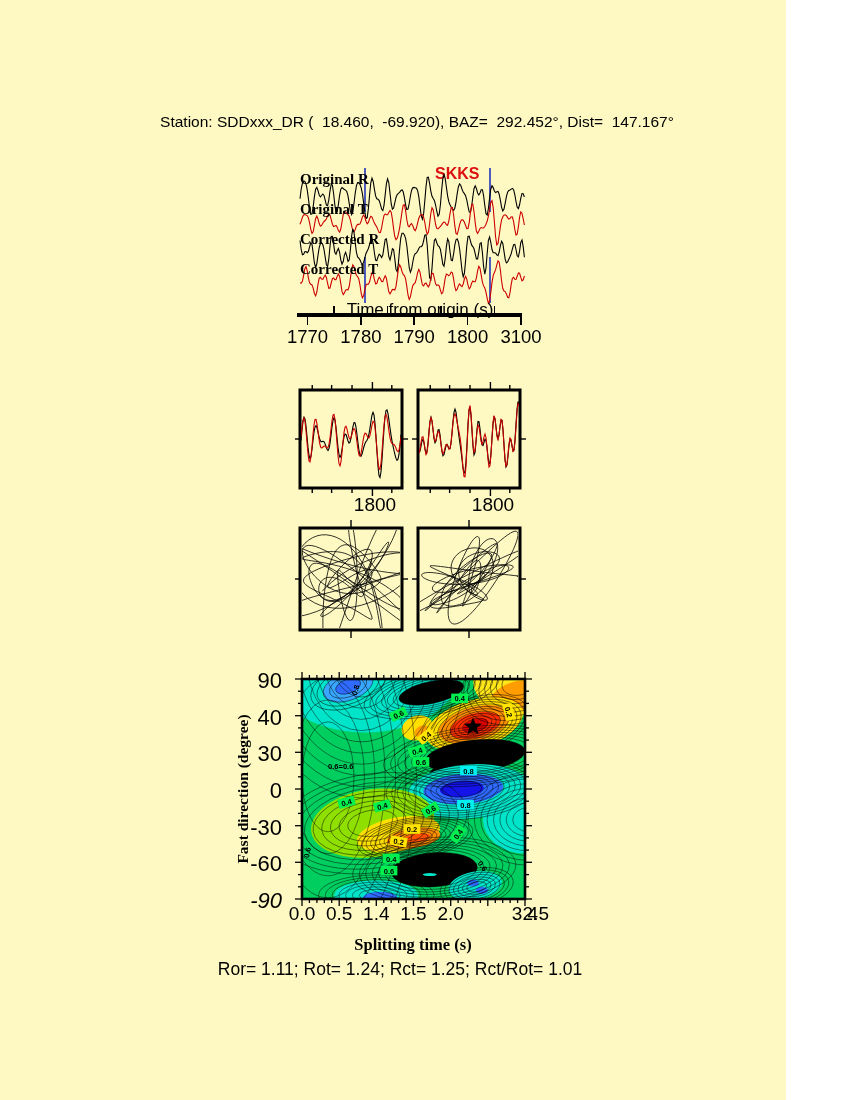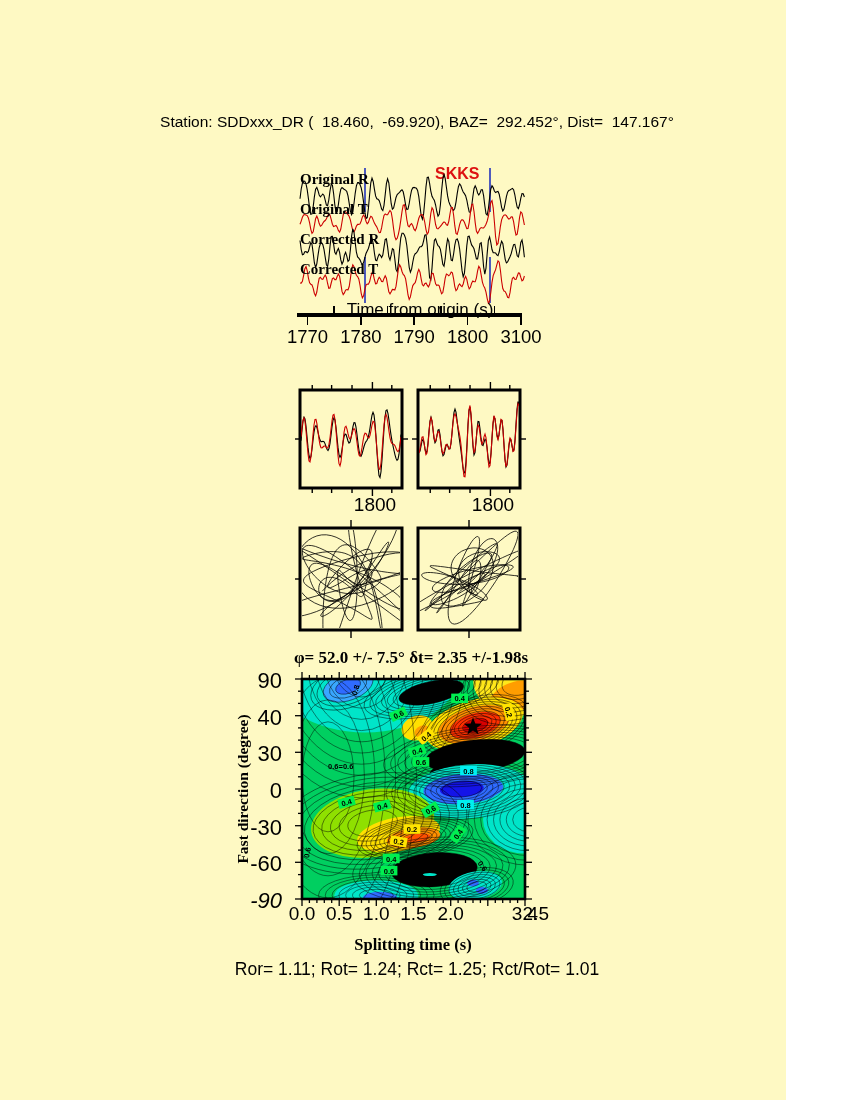--- a/index.html
+++ b/index.html
@@ -116,21 +116,20 @@
       <rect x="123" y="12" width="102" height="102" fill="none" stroke="#000" stroke-width="3"></rect>
       <line x1="174" y1="4" x2="174" y2="12" stroke="#000" stroke-width="1.4"></line>
       <line x1="174" y1="114" x2="174" y2="122" stroke="#000" stroke-width="1.4"></line>
       <line x1="117" y1="63" x2="123" y2="63" stroke="#000" stroke-width="1.4"></line>
       <line x1="225" y1="63" x2="231" y2="63" stroke="#000" stroke-width="1.4"></line>
       <g clip-path="url(#c2)">
         <path d="M163.0,73.8L156.0,77.9L149.2,81.9L142.4,85.6L136.0,89.1L129.9,92.2L124.3,95.0L119.2,97.3L114.8,99.2L111.1,100.7L108.1,101.6L106.0,102.0L104.8,102.0L104.4,101.4L105.0,100.4L106.4,98.9L108.7,96.9L111.8,94.5L115.8,91.8L120.4,88.7L125.8,85.3L131.7,81.7L138.1,77.9L144.9,73.9L152.1,69.9L159.4,65.9L166.8,61.9L174.2,58.0L181.5,54.2L188.6,50.7L195.4,47.3L201.7,44.3L207.6,41.6L212.9,39.2L217.6,37.2L221.6,35.6L224.8,34.4L227.4,33.6L229.1,33.2L230.1,33.3L230.3,33.8L229.8,34.7L228.6,35.9L226.7,37.5L224.3,39.4L221.2,41.5L217.8,43.9L213.9,46.5L209.7,49.3L205.3,52.1L200.7,55.0L196.1,57.9L191.6,60.7L187.1,63.5L182.9,66.1L178.9,68.6L175.2,70.8L171.9,72.8L169.1,74.4L166.7,75.8L164.9,76.9L163.5,77.6L162.7,77.9L162.4,77.9L162.6,77.6L163.3,76.9L164.4,75.8L165.9,74.5L167.8,72.8L170.0,70.9L172.5,68.8L175.1,66.4L177.8,64.0L180.5,61.4L183.2,58.7L185.9,56.0L188.3,53.3L190.5,50.7L192.5,48.3L194.1,45.9L195.4,43.8L196.2,41.9L196.7,40.3L196.7,39.0L196.2,38.0L195.3,37.3L194.0,37.0L192.2,37.1L190.1,37.5L187.6,38.3L184.9,39.5L181.9,41.0L178.7,42.9L175.3,45.0L171.9,47.4L168.5,50.1L165.1,52.9L161.8,56.0L158.8,59.1L155.9,62.3L153.4,65.5L151.2,68.7L149.3,71.8L147.9,74.8L147.0,77.7L146.5,80.3L146.4,82.7L146.8,84.8L147.7,86.6L149.1,88.0L150.8,89.1L153.0,89.8L155.5,90.1L158.2,90.0L161.3,89.4L164.5,88.5L167.9,87.3L171.4,85.6L174.8,83.6L178.2,81.3L181.5,78.8L184.7,76.0L187.6,72.9L190.2,69.8L192.6,66.5L194.5,63.1L196.1,59.7L197.3,56.4L198.0,53.1L198.3,49.9L198.1,46.9L197.6,44.1L196.6,41.5L195.2,39.2L193.4,37.1L191.4,35.4L189.1,34.0L186.5,33.0L183.8,32.3L180.9,31.9L178.0,31.9L175.0,32.3L172.1,33.0L169.4,34.0L166.7,35.2L164.3,36.8L162.1,38.6L160.3,40.6L158.7,42.8L157.5,45.1L156.7,47.5L156.2,50.0L156.1,52.6L156.4,55.1L157.1,57.7L158.1,60.1L159.5,62.6L161.1,64.9L163.1,67.1L165.2,69.2L167.4,71.1L169.8,72.9L172.3,74.5L174.7,76.0L177.1,77.3L179.4,78.5L181.5,79.5L183.5,80.4L185.1,81.2L186.5,81.9L187.5,82.5L188.2,83.1L188.5,83.5L188.4,84.0L187.9,84.4L187.0,84.9L185.7,85.3L184.1,85.8L182.0,86.3L179.6,86.8L177.0,87.3L174.0,87.9L170.9,88.5L167.6,89.1L164.2,89.7L160.7,90.2L157.3,90.8L153.9,91.3L150.7,91.7L147.6,92.0L144.8,92.2L142.3,92.3L140.0,92.1L138.2,91.8L136.7,91.3L135.7,90.6L135.1,89.6L135.0,88.4L135.4,86.9L136.2,85.1L137.5,83.1L139.2,80.8L141.3,78.3L143.8,75.6L146.7,72.6L149.8,69.5L153.2,66.2L156.9,62.8L160.7,59.3L164.5,55.8L168.5,52.3L172.4,48.9L176.3,45.6L180.0,42.4L183.6,39.4L186.9,36.7L190.0,34.2L192.8,32.1L195.3,30.4L197.4,29.1L199.1,28.2L200.5,27.7L201.4,27.7L201.9,28.2L202.1,29.2L201.8,30.6L201.2,32.4L200.3,34.7L199.0,37.3L197.5,40.3L195.7,43.7L193.7,47.2L191.6,51.0L189.3,54.9L187.0,58.9L184.6,62.9L182.3,66.9L180.0,70.7L177.9,74.4L175.8,77.8L174.0,80.9L172.3,83.6L170.9,85.9L169.7,87.7L168.7,89.1L168.1,89.9L167.7,90.2L167.5,89.9L167.6,89.1L168.0,87.7L168.6,85.7L169.4,83.3L170.4,80.4L171.5,77.1L172.8,73.4L174.1,69.4L175.5,65.1L176.9,60.7L178.2,56.1L179.6,51.6L180.8,47.0L181.9,42.7L182.8,38.5L183.6,34.6L184.1,31.1L184.4,27.9L184.5,25.3L184.4,23.2L184.0,21.7L183.3,20.8L182.4,20.5L181.3,20.9L179.9,21.9L178.4,23.5L176.6,25.8L174.8,28.7L172.8,32.1L170.7,36.1L168.6,40.4L166.4,45.2L164.3,50.3L162.3,55.6L160.4,61.0L158.6,66.5L157.1,72.0L155.7,77.4L154.6,82.5L153.8,87.4L153.3,91.9L153.1,96.0L153.3,99.6L153.8,102.6L154.7,104.9L155.9,106.7L157.6,107.7L159.5,108.1L161.8,107.7L164.5,106.6L167.4,104.9L170.6,102.4L174.0,99.4L177.5,95.8L181.3,91.6L185.1,87.0L189.0,82.0L192.9,76.7L196.7,71.2L200.5,65.5L204.1,59.8L207.5,54.1L210.7,48.5L213.6,43.1L216.2,38.1L218.4,33.4L220.2,29.1L221.6,25.3L222.5,22.0L223.0,19.4L223.0,17.4L222.4,16.0L221.4,15.3L219.9,15.2L218.0,15.8L215.6,17.0L212.7,18.9L209.4,21.3L205.8,24.2L201.8,27.6L197.6,31.4L193.1,35.6L188.4,40.0L183.5,44.7L178.6,49.5L173.7,54.3L168.7,59.1L163.9,63.8L159.2,68.4L154.7,72.7L150.5,76.8L146.5,80.5L142.9,83.9L139.7,86.8L136.9,89.3L134.6,91.4L132.7,92.9L131.3,94.0L130.4,94.6L130.1,94.7L130.2,94.3L130.8,93.6L131.9,92.4L133.5,90.9L135.5,89.1L137.8,87.0L140.6,84.8L143.6,82.3L146.9,79.8L150.4,77.2L154.1,74.6L157.8,72.1L161.6,69.7L165.3,67.4L169.0,65.3L172.5,63.4L175.9,61.7L178.9,60.3L181.7,59.2L184.2,58.3L186.2,57.8L187.9,57.5L189.1,57.6L189.9,57.9L190.2,58.4L190.1,59.2L189.4,60.1L188.4,61.3L186.9,62.5L185.0,63.9L182.7,65.4L180.1,66.8L177.2,68.3L174.0,69.7L170.7,71.1L167.2,72.3L163.7,73.4L160.2,74.4L156.7,75.2L153.4,75.8L150.2,76.2L147.2,76.4L144.6,76.3L142.3,76.1L140.4,75.7L138.9,75.0L137.9,74.2L137.4,73.1L137.4,72.0L137.9,70.7L139.0,69.2L140.5,67.7L142.6,66.1L145.2,64.5L148.2,62.9L151.6,61.2L155.4,59.6L159.5,58.1L163.9,56.6L168.5,55.2L173.2,53.9L178.0,52.7L182.8,51.7L187.5,50.8L192.1,50.1L196.6,49.5L200.7,49.1L204.5,48.8L208.0,48.7L211.0,48.7L213.5,48.9L215.5,49.2L217.0,49.6L217.9,50.2L218.2,50.9L218.0,51.7L217.1,52.7L215.7,53.7L213.8,54.8L211.3,56.0L208.4,57.2L205.0,58.6L201.2,60.0L197.1,61.4L192.7,62.9L188.1,64.4L183.4,66.0L178.5,67.6L173.7,69.2L168.9,70.8L164.3,72.4L159.9,74.0L155.7,75.6L151.8,77.2L148.2,78.8L145.1,80.3L142.4,81.7L140.2,83.0L138.4,84.2L137.2,85.4L136.5,86.4L136.3,87.2L136.7,87.9L137.5,88.3L138.8,88.6L140.6,88.7L142.8,88.5L145.4,88.0L148.3,87.3L151.4,86.4L154.9,85.1L158.5,83.6L162.2,81.9L166.0,79.8L169.9,77.5L173.7,75.0L177.4,72.2L181.0,69.3L184.4,66.2L187.6,62.9L190.6,59.5L193.2,56.1L195.6,52.6L197.7,49.1L199.4,45.7L200.7,42.3L201.7,39.1L202.4,36.1L202.7,33.3L202.7,30.8L202.4,28.5L201.8,26.6L200.9,25.0L199.8,23.8L198.5,23.0L197.0,22.6L195.4,22.7L193.6,23.1L191.8,24.0L190.0,25.3L188.1,26.9L186.3,28.9L184.5,31.3L182.8,33.9L181.2,36.8L179.7,39.9L178.3,43.2L177.1,46.5L176.1,49.9L175.2,53.3L174.6,56.7L174.1,60.0L173.7,63.1L173.6,66.0L173.6,68.6L173.8,71.0L174.1,73.0L174.5,74.7L175.1,76.0L175.8,76.9L176.5,77.4L177.3,77.5L178.2,77.3L179.0,76.6L179.9,75.6L180.8,74.2L181.7,72.5L182.5,70.6L183.2,68.5L183.9,66.2L184.5,63.7L185.0,61.3L185.4,58.8L185.7,56.3L185.9,54.0L185.9,51.8L185.7,49.8L185.5,48.0L185.0,46.6L184.4,45.4L183.7,44.7L182.8,44.3L181.8,44.3L180.6,44.7L179.2,45.5L177.8,46.7L176.2,48.3L174.4,50.2L172.6,52.5L170.6,55.1L168.6,57.9L166.5,61.0L164.4,64.2L162.2,67.5L160.0,70.9L157.9,74.2L155.7,77.5L153.7,80.7L151.7,83.8L149.8,86.6L148.0,89.1L146.4,91.4L145.0,93.3L143.8,94.8L142.9,96.0L142.2,96.7L141.8,97.0L141.7,96.9L141.8,96.4L142.4,95.5L143.2,94.2L144.4,92.5L145.9,90.5L147.8,88.3L150.0,85.7L152.5,83.0L155.3,80.1L158.3,77.2L161.7,74.2L165.2,71.1L168.9,68.1L172.7,65.3L176.6,62.5L180.6,60.0L184.6,57.6L188.5,55.5L192.3,53.7L196.0,52.2L199.4,51.0L202.6,50.1L205.4,49.5L207.9,49.2L210.0,49.3L211.7,49.6L212.9,50.2L213.6,51.0L213.8,52.0L213.5,53.2L212.6,54.6L211.2,56.0L209.3,57.5L206.9,59.0L204.0,60.5L200.6,62.0L196.9,63.3L192.8,64.6L188.4,65.7L183.7,66.6L178.9,67.4L173.9,67.9L168.8,68.3L163.8,68.4L158.9,68.4L154.1,68.1L149.5,67.7L145.2,67.1L141.2,66.3L137.7,65.5L134.5,64.5L131.9,63.5L129.7,62.4L128.2,61.4L127.1,60.4L126.7,59.4L126.8,58.5L127.4,57.8L128.7,57.2L130.4,56.8L132.6,56.5L135.3,56.5L138.3,56.7L141.7,57.1L145.4,57.7L149.3,58.5L153.3,59.6L157.4,60.8L161.6,62.2L165.7,63.7L169.6,65.4L173.4,67.2L177.0,69.0L180.3,70.9L183.2,72.8L185.8,74.6L188.0,76.4L189.8,78.0L191.1,79.6L191.9,80.9L192.4,82.1L192.4,83.0L191.9,83.7L191.1,84.1L190.0,84.3L188.5,84.2L186.7,83.8L184.8,83.1L182.6,82.1L180.4,80.9L178.1,79.4L175.8,77.7L173.6,75.8L171.4,73.7L169.5,71.5L167.8,69.1L166.3,66.6L165.1,64.0L164.3,61.4L163.8,58.8L163.6,56.2L163.8,53.7L164.4,51.3L165.3,48.9L166.6,46.7L168.2,44.7L170.1,42.9L172.3,41.2L174.7,39.8L177.2,38.5L179.9,37.5L182.6,36.7L185.4,36.2L188.1,35.8L190.8,35.7L193.3,35.8L195.7,36.0L197.8,36.5L199.7,37.1L201.3,37.9L202.6,38.8L203.6,39.9L204.2,41.1L204.5,42.3L204.4,43.7L204.1,45.1L203.4,46.6L202.4,48.1L201.1,49.7L199.7,51.3L198.0,52.9L196.2,54.5L194.2,56.1L192.2,57.6L190.2,59.2L188.2,60.7L186.2,62.3L184.4,63.7L182.7,65.2L181.1,66.6L179.8,68.0L178.6,69.3L177.7,70.5L177.1,71.7L176.6,72.8L176.4,73.9L176.4,74.9L176.6,75.7L177.0,76.5L177.6,77.2L178.2,77.8L178.9,78.2L179.7,78.6L180.4,78.8L181.1,78.8L181.7,78.8L182.1,78.6L182.4,78.2L182.4,77.7L182.3,77.1L181.8,76.3L181.0,75.4L180.0,74.4L178.6,73.2L176.9,72.0L174.9,70.6L172.7,69.2L170.1,67.7L167.4,66.2L164.5,64.6L161.4,63.1L158.2,61.5L155.1,60.0L151.9,58.5L148.8,57.1L145.9,55.8L143.3,54.6L140.9,53.5L138.8,52.5L137.1,51.7L135.9,51.0L135.2,50.4L134.9,50.0L135.3,49.8L136.2,49.6L137.7,49.7L139.7,49.8L142.3,50.1L145.5,50.5L149.1,50.9L153.3,51.5L157.8,52.1L162.7,52.8L167.9,53.5L173.3,54.2L178.8,54.9L184.3,55.6L189.8,56.3L195.2,57.0L200.3,57.5L205.1,58.1L209.6,58.5L213.6,58.9L217.0,59.3L219.8,59.6L222.0,59.8L223.5,60.0L224.2,60.1L224.2,60.2L223.4,60.3L221.9,60.4" fill="none" stroke="#000" stroke-width="0.8"></path>
       </g>
     </svg>
 
-  <div class="abs ctr serifb cttitle" style="left:411px;top:648px;">φ= 52.0 +/- 7.5° δt= 2.35 +/-1.98s</div>
   <div class="abs serifb ylab" style="left:243px;top:789px;">Fast direction (degree)</div>
 
   <svg id="ctSvg" class="abs" style="left:288px;top:665px;" width="251" height="248" viewBox="0 0 251 248">
       <defs>
         <clipPath id="cp">
           <rect x="14" y="14" width="223" height="220"></rect>
         </clipPath>
       </defs>
       <g clip-path="url(#cp)">
         <rect x="14" y="14" width="223" height="220" fill="#00cf60"></rect>
@@ -454,21 +453,21 @@
       <line x1="10" y1="38.4" x2="14" y2="38.4" stroke="#000" stroke-width="1.3"></line>
       <line x1="237" y1="38.4" x2="241" y2="38.4" stroke="#000" stroke-width="1.3"></line>
       <line x1="10" y1="26.2" x2="14" y2="26.2" stroke="#000" stroke-width="1.3"></line>
       <line x1="237" y1="26.2" x2="241" y2="26.2" stroke="#000" stroke-width="1.3"></line>
       <line x1="7" y1="14.0" x2="14" y2="14.0" stroke="#000" stroke-width="1.3"></line>
       <line x1="237" y1="14.0" x2="244" y2="14.0" stroke="#000" stroke-width="1.3"></line>
     </svg>
   <div id="ctLabels"></div>
 
   <div class="abs ctr serifb" style="left:413px;top:935px;font-size:16.5px;font-family:Liberation Serif, serif;">Splitting time (s)</div>
-  <div class="abs ctr footer" style="left:400px;top:959px;margin-left:17px;">Ror= 1.11; Rot= 1.24; Rct= 1.25; Rct/Rot= 1.01</div>
+  <div class="abs ctr footer" style="left:400px;top:959px;">Ror= 1.11; Rot= 1.24; Rct= 1.25; Rct/Rot= 1.01</div>
 
 <div class="abs tick" style="left: 306.75px; top: 316.5px; width: 1.5px; height: 8px;"></div>
     <div class="abs ticklab" style="left: 307.5px; top: 326px;">1770</div>
     <div class="abs tick" style="left: 360.15px; top: 316.5px; width: 1.5px; height: 8px;"></div>
     <div class="abs ticklab" style="left: 360.9px; top: 326px;">1780</div>
     <div class="abs tick" style="left: 413.45px; top: 316.5px; width: 1.5px; height: 8px;"></div>
     <div class="abs ticklab" style="left: 414.2px; top: 326px;">1790</div>
     <div class="abs tick" style="left: 466.85px; top: 316.5px; width: 1.5px; height: 8px;"></div>
     <div class="abs ticklab" style="left: 467.6px; top: 326px;">1800</div>
     <div class="abs tick" style="left: 520.25px; top: 316.5px; width: 1.5px; height: 8px;"></div>
@@ -479,18 +478,18 @@
     <div class="abs tick" style="left: 493.9px; top: 306px; width: 1.2px; height: 8px;"></div>
     <div class="abs yticklab" style="left: 222px; top: 668px;">90</div>
     <div class="abs yticklab" style="left: 222px; top: 704.667px;">40</div>
     <div class="abs yticklab" style="left: 222px; top: 741.334px;">30</div>
     <div class="abs yticklab" style="left: 222px; top: 778.001px;">0</div>
     <div class="abs yticklab" style="left: 222px; top: 814.668px;">-30</div>
     <div class="abs yticklab" style="left: 222px; top: 851.335px;">-60</div>
     <div class="abs yticklab" style="left: 222px; top: 888.002px; font-style: italic;">-90</div>
     <div class="abs xticklab" style="left: 302px; top: 903px;">0.0</div>
     <div class="abs xticklab" style="left: 339.165px; top: 903px;">0.5</div>
-    <div class="abs xticklab" style="left: 376.33px; top: 903px;">1.0</div>
+    <div class="abs xticklab" style="left: 376.33px; top: 903px;">1.4</div>
     <div class="abs xticklab" style="left: 413.495px; top: 903px;">1.5</div>
     <div class="abs xticklab" style="left: 450.66px; top: 903px;">2.0</div>
     <div class="abs xticklab" style="left: 487.825px; top: 903px; margin-left: 48px;">2.5</div>
     <div class="abs xticklab" style="left: 524.99px; top: 903px;">3.4</div>
   </div>
 
 </body></html>

